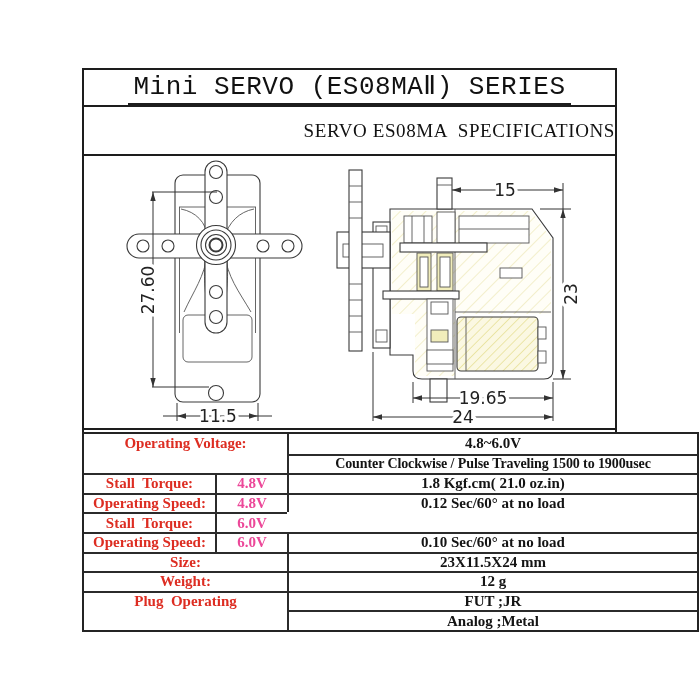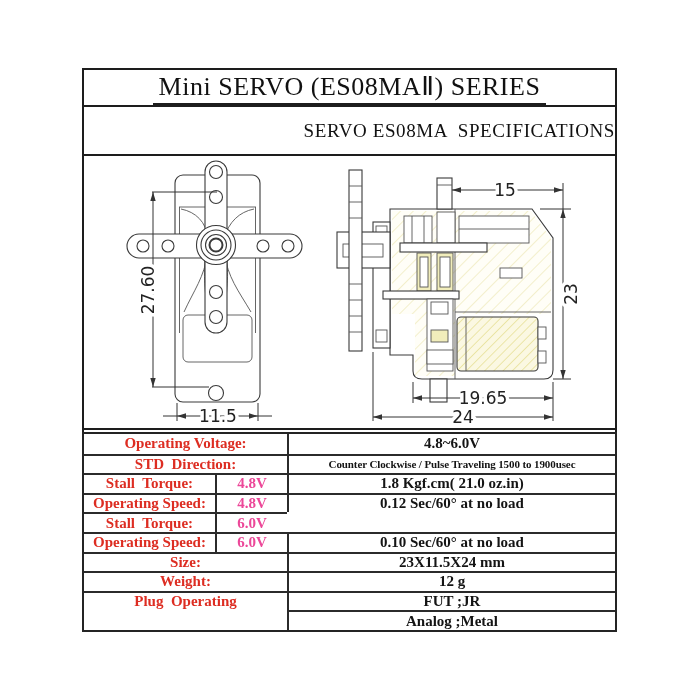--- a/index.html
+++ b/index.html
@@ -4,42 +4,42 @@
 <style>
   html,body{margin:0;padding:0;background:#ffffff;}
   #page{position:relative;width:700px;height:700px;background:#ffffff;overflow:hidden;
         font-family:"Liberation Serif",serif;color:#111;}
   #frame{position:absolute;left:82px;top:68px;width:535px;height:564px;
          border:2px solid #1d1d1d;box-sizing:border-box;background:#fff;}
   .band-title{position:absolute;left:0;top:0;width:100%;height:37px;
               border-bottom:2px solid #1d1d1d;box-sizing:border-box;
               display:flex;align-items:center;justify-content:center;}
   .band-title span{font-size:26px;letter-spacing:0.5px;white-space:pre;
-              border-bottom:2px solid #1d1d1d;padding:0 6px 1px 6px;}
+              border-bottom:2px solid #1d1d1d;padding:0 6px 1px 6px;font-family:Liberation Mono, monospace;}
   .band-sub{position:absolute;left:0;top:37px;width:100%;height:49px;
             border-bottom:2px solid #1d1d1d;box-sizing:border-box;
             display:flex;align-items:center;justify-content:flex-end;}
   .band-sub span{font-size:19px;letter-spacing:0.6px;white-space:pre;}
   .fig-area{position:absolute;left:0;top:86px;width:100%;height:274px;
             border-bottom:2px solid #1d1d1d;box-sizing:border-box;background:#fff;}
   #draw-svg{position:absolute;left:0;top:0;width:700px;height:700px;pointer-events:none;}
 
-  #spec-table{position:absolute;left:82px;top:432px;width:535px;height:200px;
+  #spec-table{position:absolute;left:82px;top:432px;width:617px;height:200px;
               border:2px solid #242424;box-sizing:border-box;background:#fff;
               display:grid;grid-template-columns:131px 72px 1fr;
               grid-template-rows:repeat(10,1fr);}
   .cell{display:flex;align-items:center;justify-content:center;
         border-top:2px solid #2b2b2b;box-sizing:border-box;
         font-weight:bold;white-space:pre;overflow:hidden;}
   .cell.nt{border-top:none;}
   .c-label{grid-column:1/2;color:#dd2d22;font-size:15px;}
   .c-label.wide{grid-column:1/3;}
   .c-volt{grid-column:2/3;color:#ec4899;font-size:15px;border-left:2px solid #2b2b2b;}
   .c-val{grid-column:3/4;color:#141414;font-size:15px;border-left:2px solid #2b2b2b;}
-  .c-val.small{font-size:11px;letter-spacing:-0.1px;}
+  .c-val.small{font-size:14px;letter-spacing:-0.1px;}
   .dim-text{font-family:"DejaVu Sans",sans-serif;font-size:17px;fill:#222;
             paint-order:stroke;stroke:#ffffff;stroke-width:7px;stroke-linejoin:round;}
 </style>
 </head>
 <body>
 
 <div id="page">
 
   <div id="frame">
     <div class="band-title">
@@ -196,21 +196,20 @@
     <text class="dim-text" text-anchor="middle" transform="rotate(-90 572 294)" x="572" y="299">23</text>
     <text class="dim-text" text-anchor="middle" x="483" y="404">19.65</text>
     <text class="dim-text" text-anchor="middle" x="463" y="423">24</text>
   </svg>
 
   <div id="spec-table">
 
     <div class="cell c-label wide nt">Operating Voltage:</div>
     <div class="cell c-val nt">4.8~6.0V</div>
 
-    <div class="cell c-label wide">STD  Direction:</div>
     <div class="cell c-val small">Counter Clockwise / Pulse Traveling 1500 to 1900usec</div>
 
     <div class="cell c-label">Stall  Torque:</div>
     <div class="cell c-volt">4.8V</div>
     <div class="cell c-val">1.8 Kgf.cm( 21.0 oz.in)</div>
 
     <div class="cell c-label">Operating Speed:</div>
     <div class="cell c-volt">4.8V</div>
     <div class="cell c-val">0.12 Sec/60° at no load</div>
 

